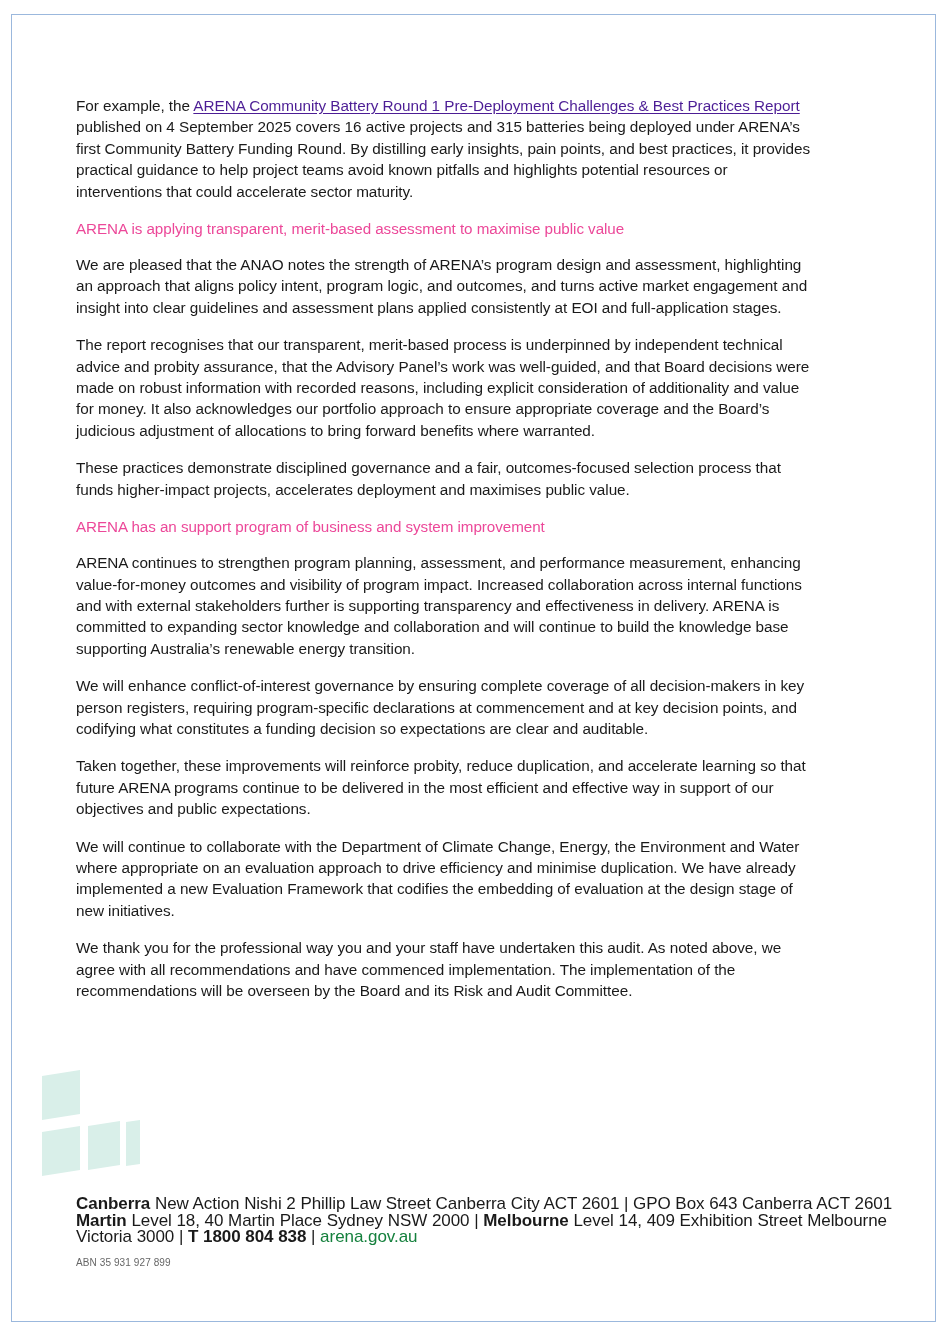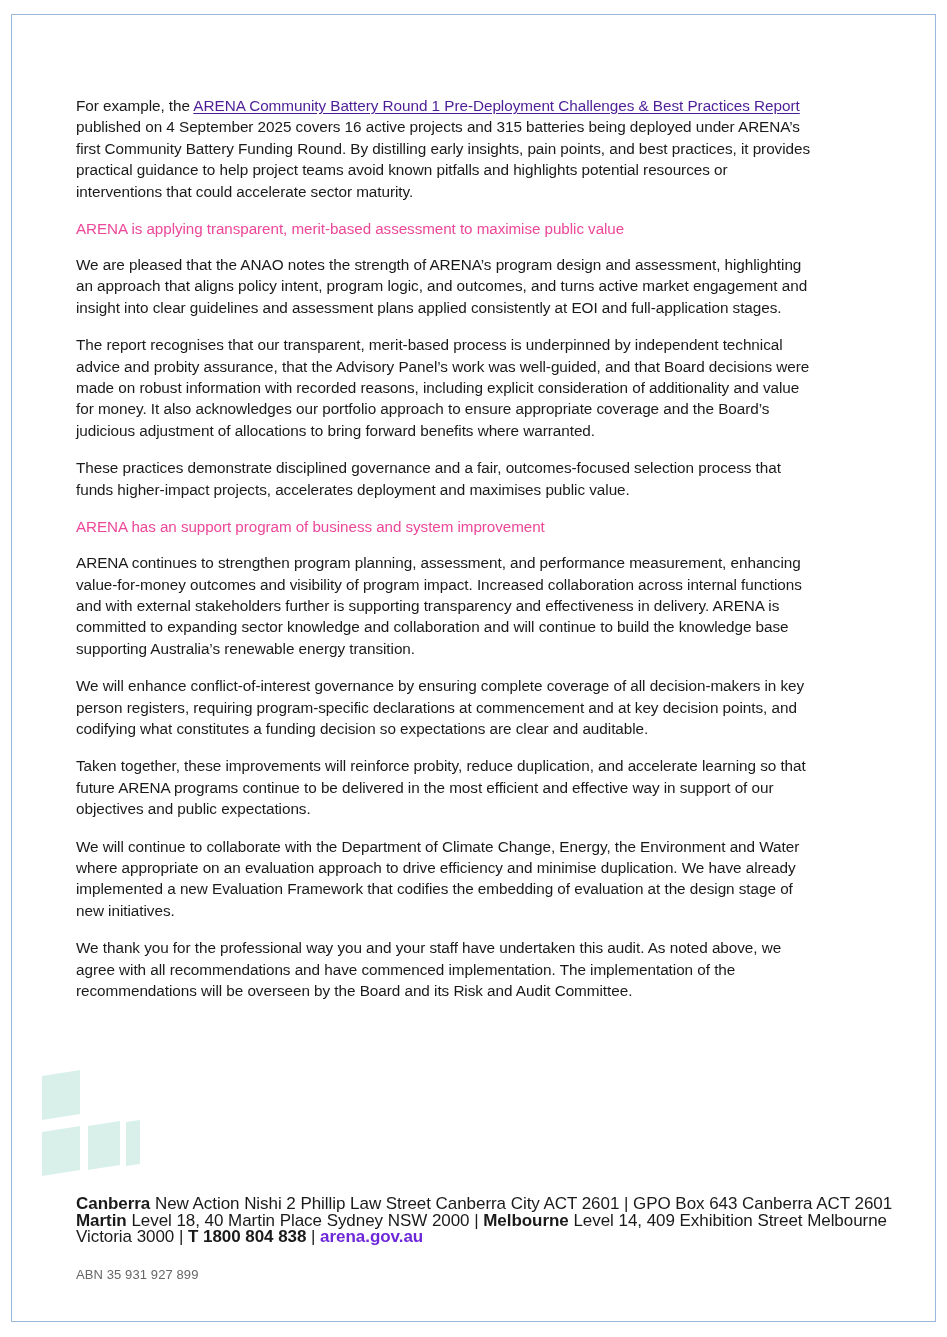--- a/index.html
+++ b/index.html
@@ -78,27 +78,27 @@
   }
   .footer-line {
     font-size: 17px;
     line-height: 16.6px;
     color: #1a1a1a;
     letter-spacing: -0.05px;
     white-space: nowrap;
   }
   .footer-line b { font-weight: bold; }
   .footer-link {
-    color: #6d28d9;
-    font-weight: bold;
+    color: #15803d;
+    font-weight: normal;
     text-decoration: none;
   }
   #abn {
-    margin-top: 23px;
-    font-size: 13px;
+    margin-top: 11px;
+    font-size: 10px;
     line-height: 12px;
     color: #666666;
     letter-spacing: 0.1px;
   }
 </style>
 </head>
 <body>
 
 <div id="page-frame"></div>
 

